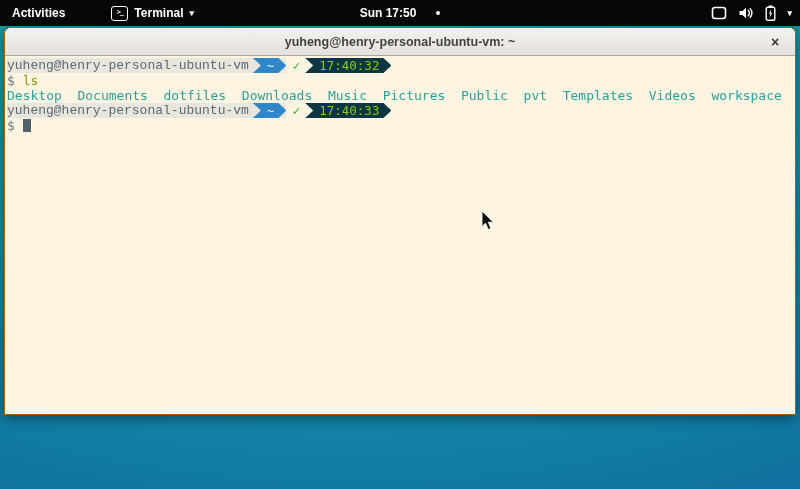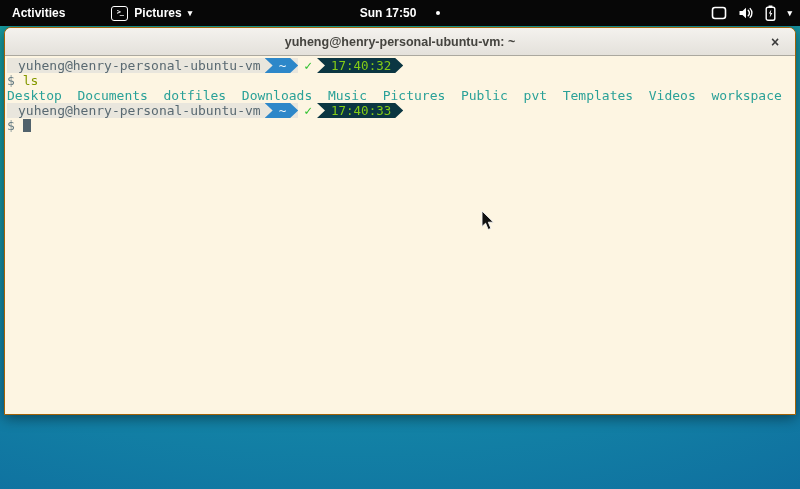--- a/index.html
+++ b/index.html
@@ -56,21 +56,21 @@
   .term-body{
     position:absolute;left:0;top:28px;right:0;bottom:0;
     background:var(--terminal_bg);
     font-family:"DejaVu Sans Mono",monospace;font-size:13px;color:var(--prompt_text);
     padding:2px 0 0 2px;
   }
   .t-line{height:15px;line-height:15px;white-space:pre;}
   .prompt-line{display:flex;align-items:center;}
   .seg-host{
     background:var(--prompt_segment_bg);color:#5a6a72;
-    height:15px;line-height:15px;padding-left:11px;padding-right:4px;
+    height:15px;line-height:15px;padding-right:4px;font-family:Liberation Mono, monospace;
   }
   .seg-tail{background:var(--prompt_segment_bg);height:15px;display:inline-flex;}
   .ribbon{
     height:15px;line-height:15px;padding:0 12px 0 14px;font-size:12.5px;
     clip-path:polygon(0 0,calc(100% - 8px) 0,100% 50%,calc(100% - 8px) 100%,0 100%,8px 50%);
   }
   .ribbon-blue{background:var(--powerline_blue);color:#eaf4fb;}
   .ribbon-dark{background:var(--powerline_dark);color:#84cc16;}
   .ok-mark{color:var(--ok_green);font-weight:bold;margin:0 5px 0 6px;font-size:13px;}
   .dollar{color:var(--prompt_text);}
@@ -83,21 +83,21 @@
 </style>
 </head>
 <body>
 
 <div class="topbar">
   <div class="activities">
     <span>Activities</span>
   </div>
   <div class="appmenu">
     <span class="term-glyph">&gt;_</span>
-    <span>Pictures</span>
+    <span>Terminal</span>
     <span class="caret">▾</span>
   </div>
   <div class="clock">
     <div class="clock-inner">
       <span>Sun 17:50</span>
       <span class="notif-dot"></span>
     </div>
   </div>
   <div class="sysicons">
     <svg width="16" height="14" viewBox="0 0 16 14">

